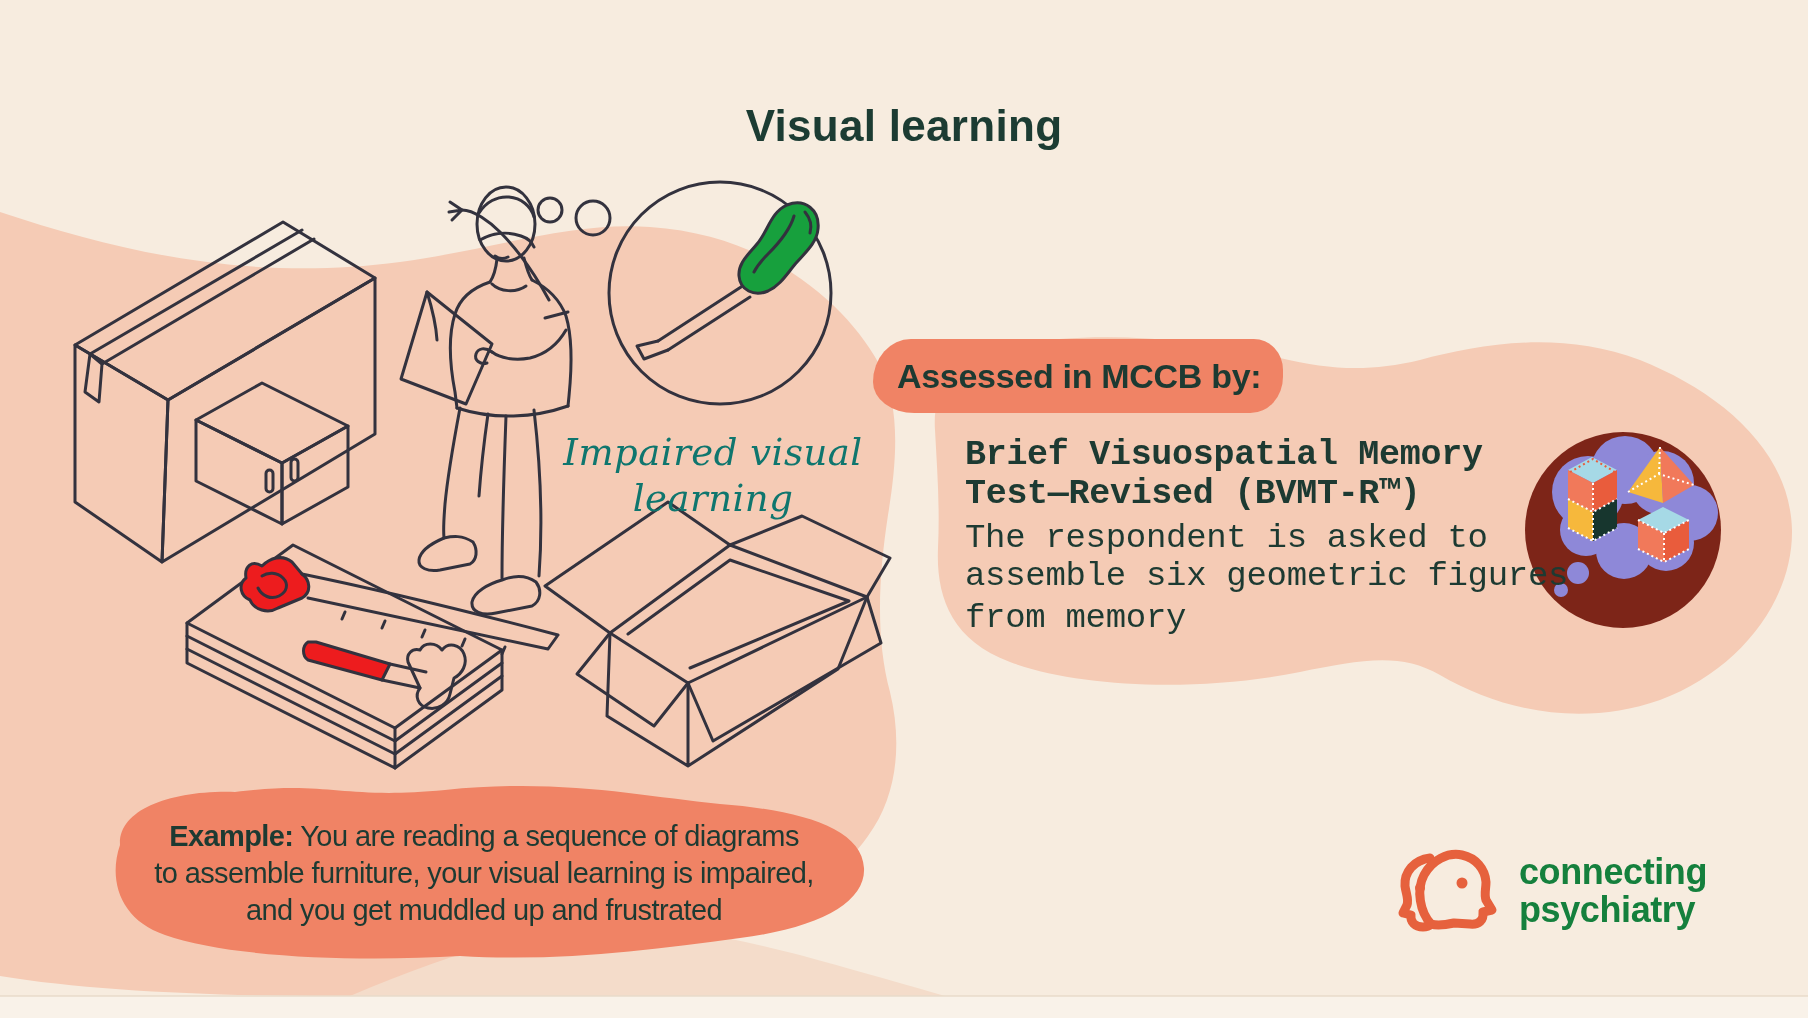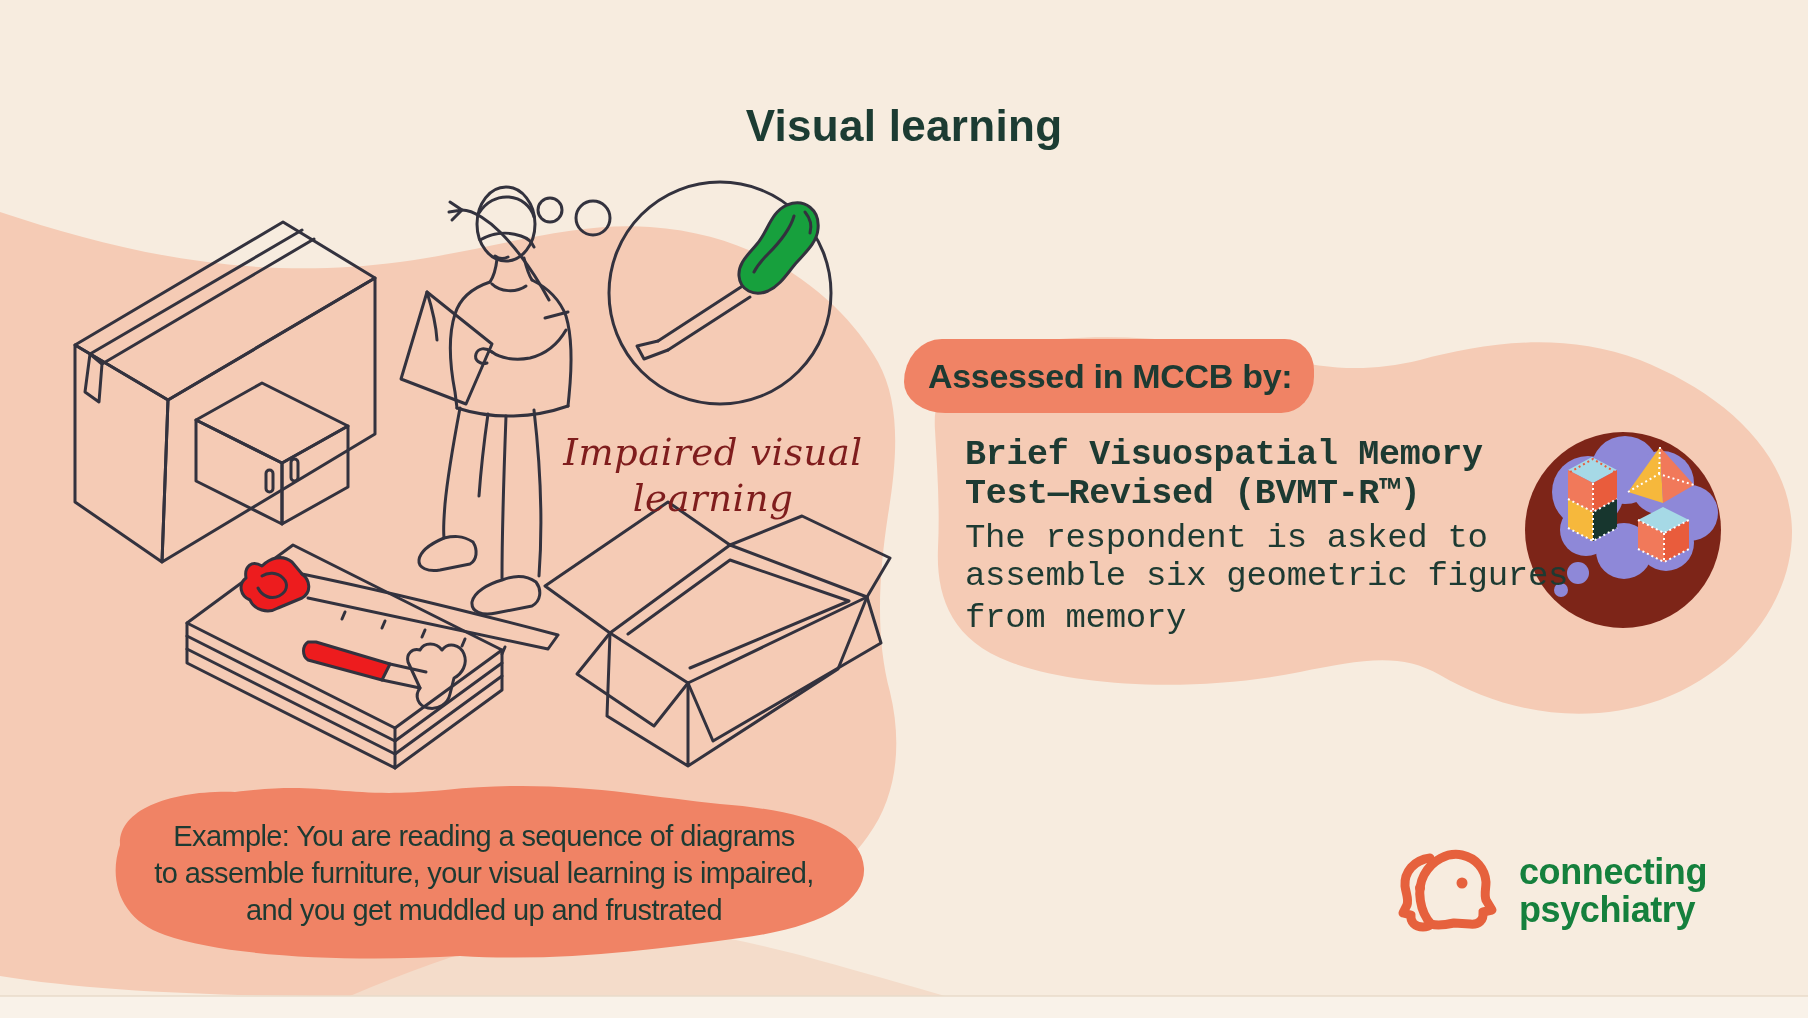--- a/index.html
+++ b/index.html
@@ -9,37 +9,37 @@
   }
   .abs{position:absolute;}
   svg{display:block;}
   .title{
     left:0;top:86px;width:1808px;text-align:center;
     font-size:44px;font-weight:700;color:#1c3c33;letter-spacing:.3px;margin-top:15px;
   }
   .caption{
     left:528px;top:430px;width:370px;text-align:center;
     font-family:"DejaVu Serif",serif;font-style:italic;
-    font-size:37px;line-height:46px;color:#7f1d1d;letter-spacing:.5px;
+    font-size:37px;line-height:46px;color:#0f766e;letter-spacing:.5px;
   }
   .pill{
-    left:904px;top:339px;width:410px;height:74px;background:#f08365;
+    left:873px;top:339px;width:410px;height:74px;background:#f08365;
     border-radius:44px 34px 38px 48px / 50px 36px 42px 36px;
     display:flex;align-items:center;padding-left:24px;box-sizing:border-box;
   }
   .pill .lbl{font-size:34px;font-weight:700;color:#1d3a32;letter-spacing:-.3px;}
   .test-block{left:965px;top:436px;color:#1d3a32;font-family:Liberation Mono, monospace;}
   .test-block .name{font-size:35px;font-weight:700;line-height:39px;white-space:nowrap;letter-spacing:-.3px;}
   .test-block .desc{font-size:34px;font-weight:400;line-height:38px;white-space:nowrap;margin-top:5px;letter-spacing:-.3px;}
   .example{
     left:94px;top:818px;width:780px;text-align:center;
     color:#1d3a32;font-size:29px;line-height:37px;letter-spacing:-.6px;
   }
   .example div{white-space:nowrap;}
-  .example b{font-weight:400;}
+  .example b{font-weight:700;}
   .logo-text{
     left:1519px;top:853px;color:#15803d;font-size:36px;font-weight:700;
     line-height:38px;letter-spacing:-.4px;
   }
 </style>
 </head>
 <body>
 
 <div class="canvas">
 

